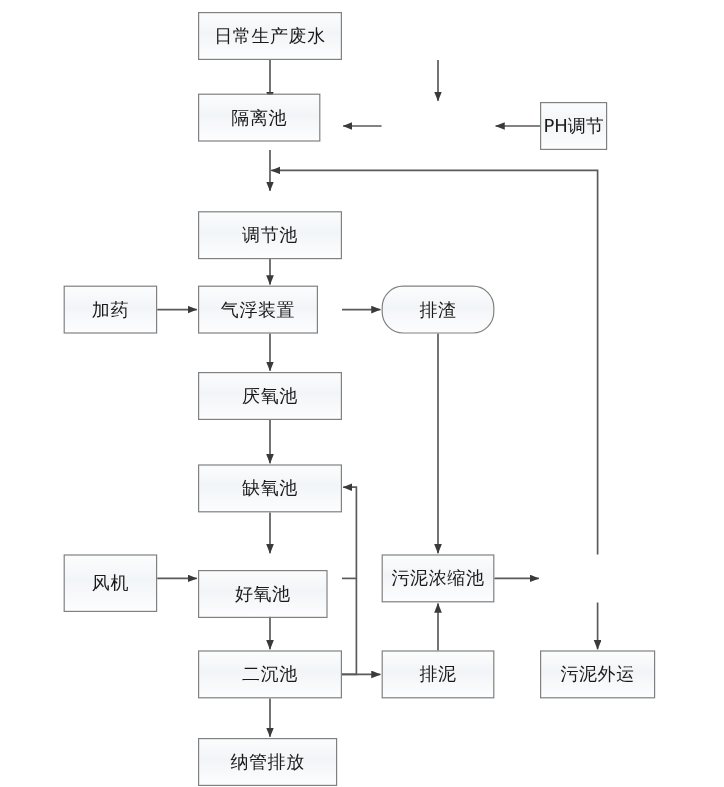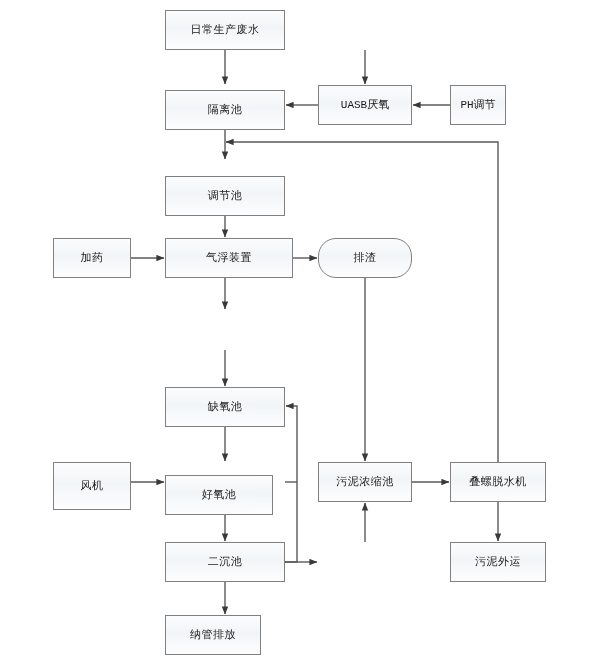--- a/index.html
+++ b/index.html
@@ -27,25 +27,24 @@
   }
   .node {
     position: absolute;
     box-sizing: border-box;
     border: 1px solid #808080;
     background: linear-gradient(to bottom, #fbfcfd 0%, #f2f5f8 45%, #fdfdfe 100%);
     display: flex;
     align-items: center;
     justify-content: center;
     color: #1a1a1a;
-    font-size: 11px;
+    font-size: 15px;
     letter-spacing: 0.5px;
     white-space: nowrap;
     box-shadow: 0 0 0 0 rgba(0,0,0,0);
-    font-family: Liberation Mono, monospace;
   }
   .node-label {
     display: block;
     line-height: 1;
   }
   .node.latin {
     letter-spacing: 0px;
   }
 </style>
 </head>
@@ -103,59 +102,59 @@
 
       <path d="M225,582 L225,614"></path>
     </g>
 
     <path d="M285,482 L297,482" stroke="#5a5a5a" stroke-width="1.4" fill="none"></path>
   </svg>
 
   <div class="node" style="left: 165px; top: 10px; width: 120px; height: 40px;">
     <span class="node-label">日常生产废水</span>
   </div>
-  <div class="node" style="left: 165px; top: 90px; width: 120px; height: 40px; text-align: center;">
+  <div class="node" style="left: 165px; top: 78px; width: 102px; height: 40px; text-align: center;">
     <span class="node-label">隔离池</span>
-  </div>
-  <div class="node latin" style="left: 318px; top: 85px; width: 94px; height: 40px;">
-    <span class="node-label">UASB厌氧</span>
   </div>
   <div class="node latin" style="left: 450px; top: 85px; width: 56px; height: 40px;">
     <span class="node-label">PH调节</span>
   </div>
   <div class="node" style="left: 165px; top: 160px; width: 120px; height: 40px; margin-top: 16px;">
     <span class="node-label">调节池</span>
   </div>
   <div class="node" style="left: 53px; top: 238px; width: 78px; height: 40px;">
     <span class="node-label">加药</span>
   </div>
-  <div class="node" style="left: 165px; top: 238px; width: 128px; height: 40px;">
+  <div class="node" style="left: 165px; top: 238px; width: 100px; height: 40px;">
     <span class="node-label">气浮装置</span>
   </div>
   <div class="node" style="left: 318px; top: 238px; width: 94px; height: 40px; border-radius: 18px;">
     <span class="node-label">排渣</span>
+  </div>
+  <div class="node" style="left: 165px; top: 310px; width: 120px; height: 40px;">
+    <span class="node-label">厌氧池</span>
   </div>
   <div class="node" style="left: 165px; top: 387px; width: 120px; height: 40px;">
     <span class="node-label">缺氧池</span>
   </div>
   <div class="node" style="left: 53px; top: 462px; width: 78px; height: 48px;">
     <span class="node-label">风机</span>
   </div>
   <div class="node" style="left: 165px; top: 462px; width: 108px; height: 40px; margin-top: 13px;">
     <span class="node-label">好氧池</span>
   </div>
   <div class="node" style="left: 318px; top: 462px; width: 94px; height: 40px;">
     <span class="node-label">污泥浓缩池</span>
   </div>
-  <div class="node" style="left: 450px; top: 462px; width: 96px; height: 40px;">
-    <span class="node-label">叠螺脱水机</span>
-  </div>
   <div class="node" style="left: 165px; top: 542px; width: 120px; height: 40px;">
     <span class="node-label">二沉池</span>
+  </div>
+  <div class="node" style="left: 318px; top: 542px; width: 94px; height: 40px;">
+    <span class="node-label">排泥</span>
   </div>
   <div class="node" style="left: 450px; top: 542px; width: 96px; height: 40px;">
     <span class="node-label">污泥外运</span>
   </div>
-  <div class="node" style="left: 165px; top: 615px; width: 96px; height: 40px;">
+  <div class="node" style="left: 165px; top: 615px; width: 116px; height: 40px;">
     <span class="node-label">纳管排放</span>
   </div>
 
 </div>
 
 </body></html>

